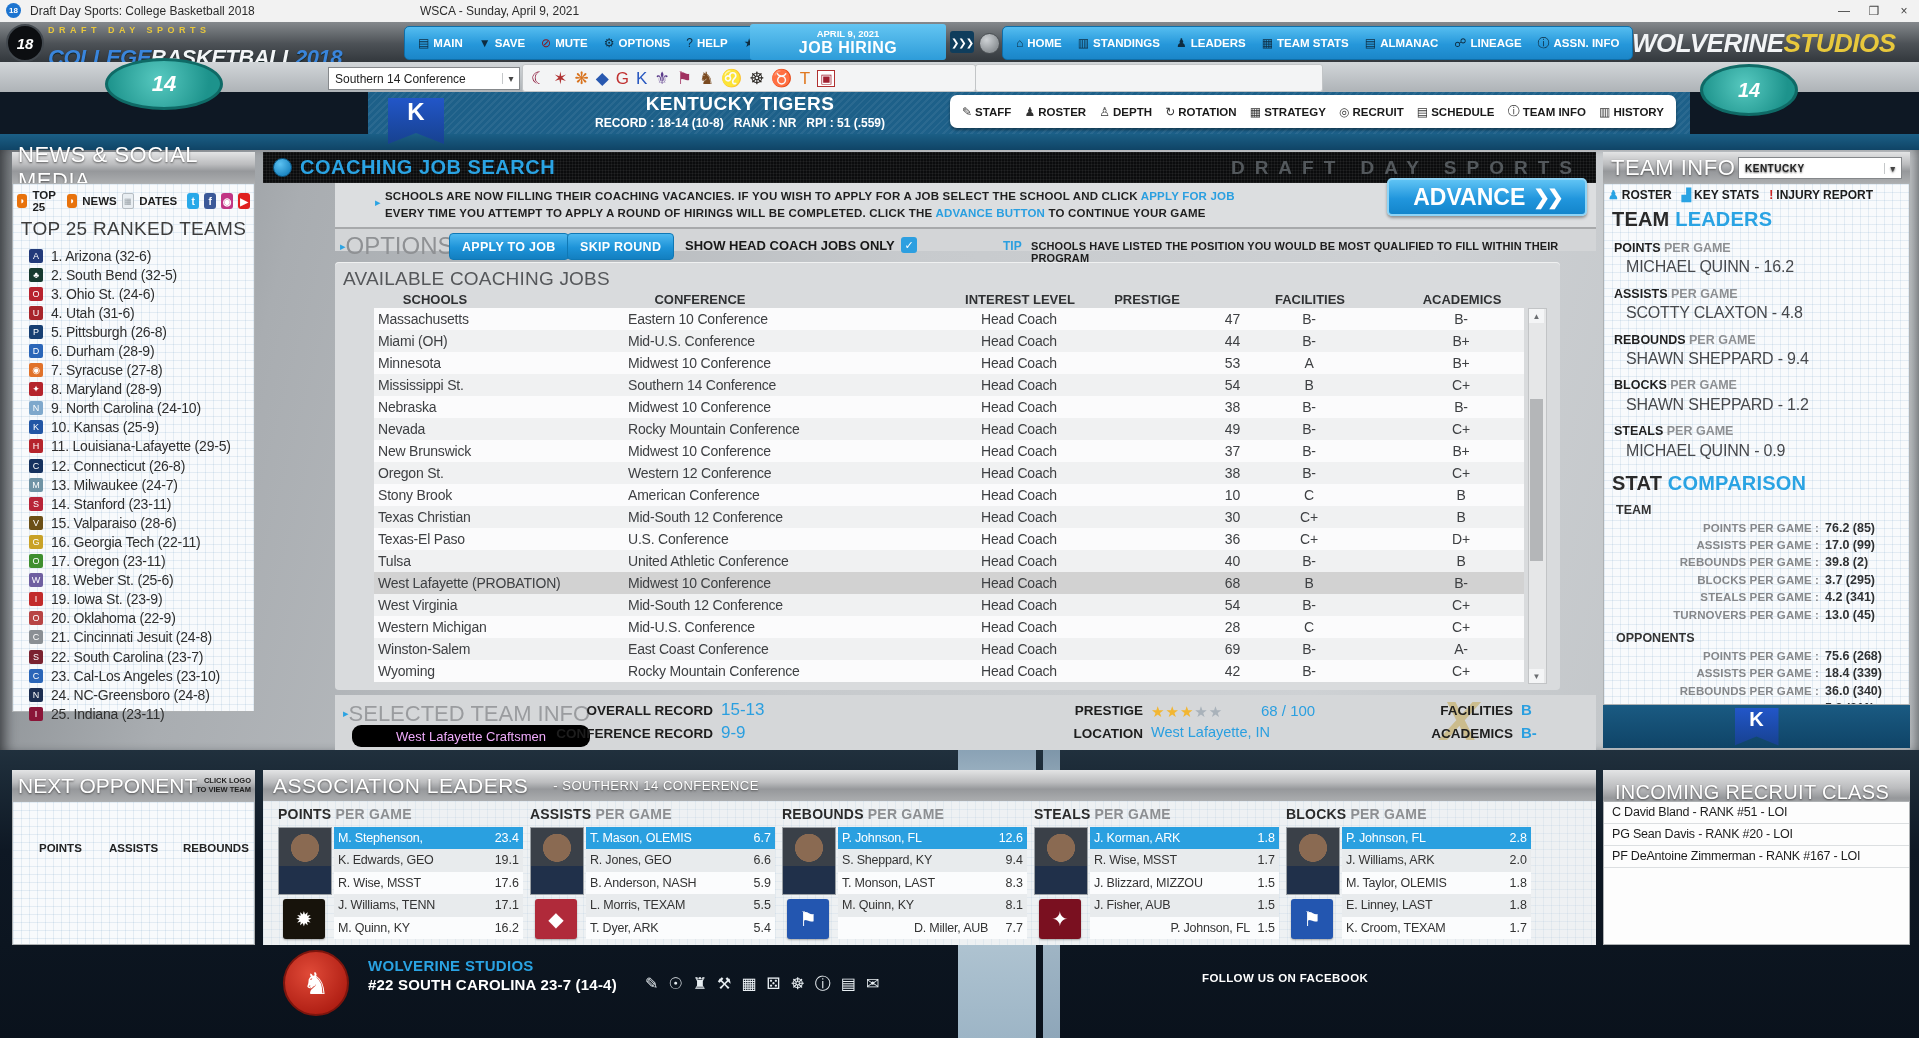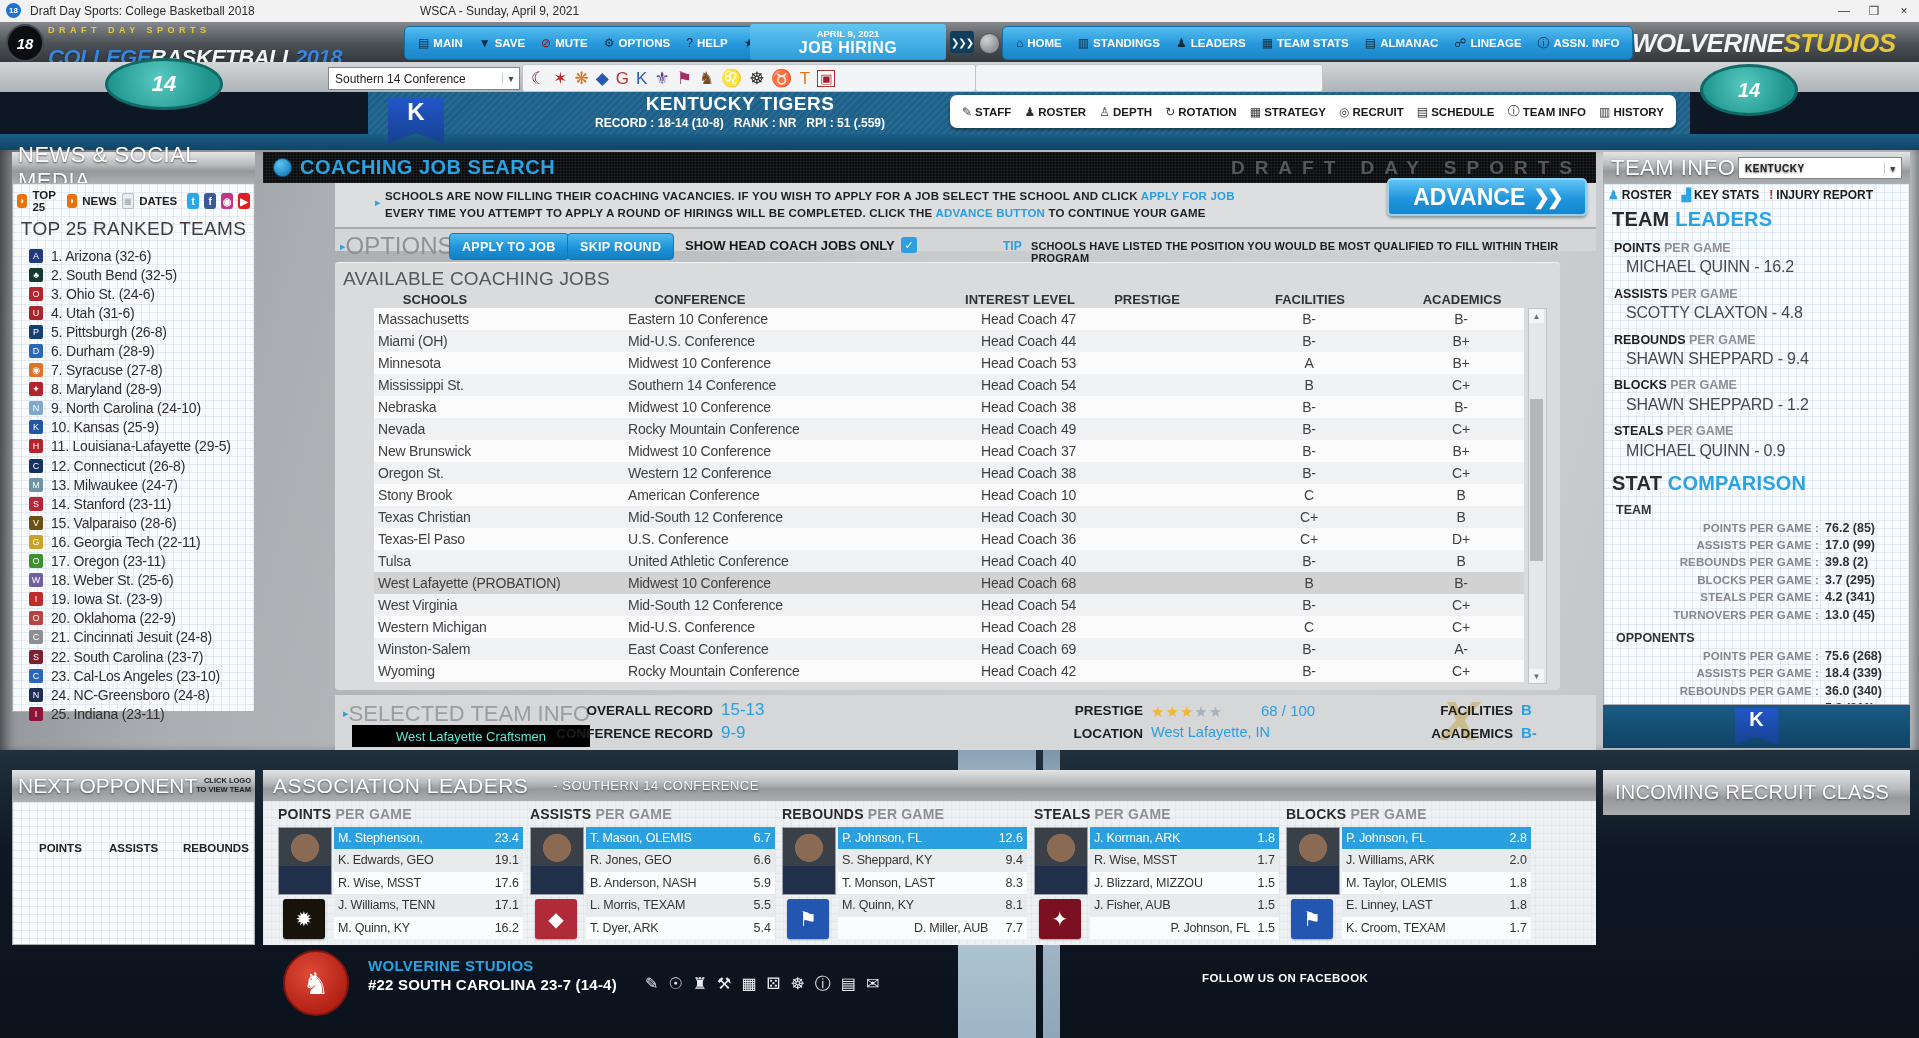--- a/index.html
+++ b/index.html
@@ -136,30 +136,30 @@
   .m-jobs{position:absolute;left:72px;top:110px;width:1225px;height:428px;background:#d9dbdd;border-radius:4px;
     box-shadow:inset 0 1px 0 rgba(255,255,255,.6);}
   .jobs-title{position:absolute;left:8px;top:6px;font-size:19px;color:#55575a;letter-spacing:.2px;}
   .jh{position:absolute;top:30px;width:160px;text-align:center;font-size:13px;font-weight:bold;color:#2f3133;}
   .j-rows{position:absolute;left:39px;top:46px;width:1150px;}
   .j-row{position:relative;height:22px;line-height:22px;background:#fbfbfc;font-size:14px;color:#3e4043;letter-spacing:-0.2px;}
   .j-row:nth-child(even){background:#f0f1f2;}
   .j-row.j-sel{background:#d2d2d2;}
   .j-row span{position:absolute;top:0;}
   .c-school{left:4px;} .c-conf{left:254px;}
-  .c-int{left:560px;width:170px;text-align:center;} .c-pre{left:687px;width:150px;text-align:left;}
+  .c-int{left:560px;width:170px;text-align:center;} .c-pre{left:716px;width:150px;text-align:right;}
   .c-fac{left:860px;width:150px;text-align:center;} .c-aca{left:1012px;width:150px;text-align:center;}
   .scroll{position:absolute;left:1193px;top:46px;width:17px;height:374px;background:#e6e7e8;border:1px solid #c2c4c6;}
   .sc-btn{position:absolute;left:0;width:15px;height:14px;background:#f4f5f6;color:#6a6d70;font-size:8px;
     display:flex;align-items:center;justify-content:center;}
   .sc-thumb{position:absolute;left:1px;top:90px;width:13px;height:162px;background:#b4b6b8;}
   .m-sel{position:absolute;left:72px;top:543px;right:0;height:55px;background:#d5d7d9;}
   .sel-label{position:absolute;left:80px;top:549px;font-size:22px;color:#9a9c9f;}
-  .sel-name{position:absolute;left:89px;top:573px;width:238px;height:22px;background:#000;color:#5eead4;font-size:13px;
-    display:flex;align-items:center;justify-content:center;}
+  .sel-name{position:absolute;left:89px;top:573px;width:238px;height:22px;background:#000;color:#f0abfc;font-size:13px;
+    display:flex;align-items:center;justify-content:center;border-radius:9px;}
   .sel-l{position:absolute;font-size:13.5px;font-weight:bold;color:#1d1d1d;}
   .sel-v{position:absolute;color:#2a9fe0;}
   .stars{position:absolute;left:888px;top:551px;font-size:15px;letter-spacing:1px;}
   .star-f{color:#f2b632;} .star-e{color:#a9b2ba;}
   .ghostx{position:absolute;left:1178px;top:536px;font-size:56px;font-weight:bold;font-style:italic;color:#c9b67b;opacity:.8;}
 
   
   .tinfo{position:absolute;left:1603px;top:152px;width:307px;height:596px;z-index:2;}
   .ti-head{height:31px;font-size:22px;letter-spacing:.5px;padding-left:8px;position:relative;}
   .ti-dd{position:absolute;right:8px;top:5px;width:162px;height:20px;}
@@ -967,20 +967,25 @@
               <span class="lname">K. Croom, TEXAM</span>
               <span class="lval">1.7</span>
             </div>
         </div>
       </div>
     </div>
   </section>
 
   <section class="recruit">
     <div class="rc-head silverhead">INCOMING RECRUIT CLASS</div>
+    <div class="rc-body">
+      <div class="rc-item">C David Bland - RANK #51 - LOI</div>
+      <div class="rc-item">PG Sean Davis - RANK #20 - LOI</div>
+      <div class="rc-item">PF DeAntoine Zimmerman - RANK #167 - LOI</div>
+    </div>
   </section>
 
   <div class="f-logo">♞</div>
   <div class="f-studio">
     <div class="s1">WOLVERINE STUDIOS</div>
     <div class="s2">#22 SOUTH CAROLINA 23-7 (14-4)</div>
   </div>
   <div class="f-icons">
     <span>✎</span>
     <span>☉</span>

